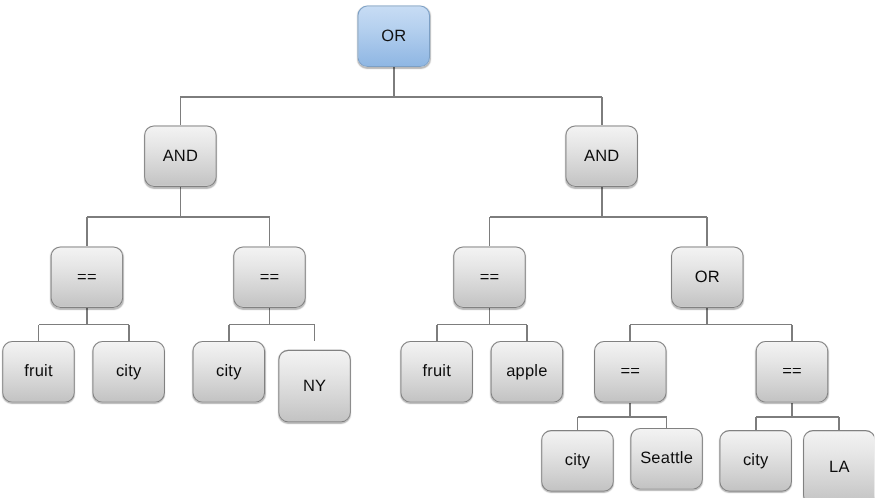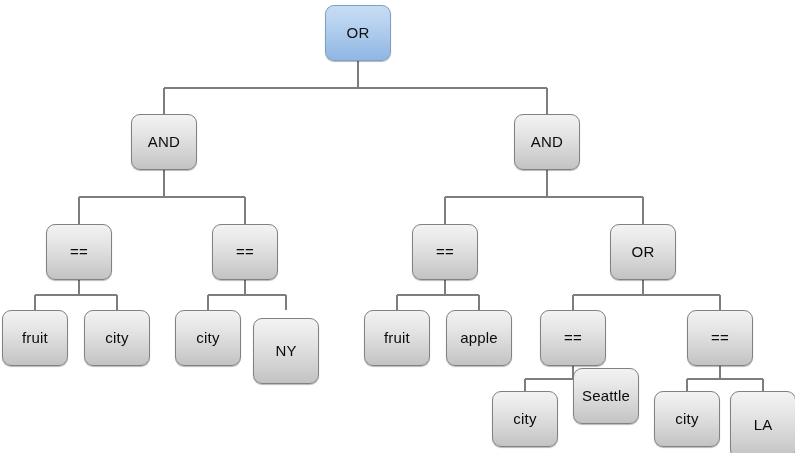--- a/index.html
+++ b/index.html
@@ -143,21 +143,21 @@
       </div>
       <div class="node node-gray node-op" style="left: 540px; top: 310px; width: 66px; height: 56px;">
         <span class="node-label">==</span>
       </div>
       <div class="node node-gray node-op" style="left: 687px; top: 310px; width: 66px; height: 56px;">
         <span class="node-label">==</span>
       </div>
       <div class="node node-gray node-leaf" style="left: 492px; top: 391px; width: 66px; height: 56px;">
         <span class="node-label">city</span>
       </div>
-      <div class="node node-gray node-leaf" style="left: 573px; top: 368px; width: 66px; height: 56px;">
+      <div class="node node-gray node-leaf" style="left: 573px; top: 389px; width: 66px; height: 56px;">
         <span class="node-label">Seattle</span>
       </div>
       <div class="node node-gray node-leaf" style="left: 654px; top: 391px; width: 66px; height: 56px;">
         <span class="node-label">city</span>
       </div>
       <div class="node node-gray node-leaf" style="left: 730px; top: 391px; width: 66px; height: 68px;">
         <span class="node-label">LA</span>
       </div>
     </div>
 </div>

